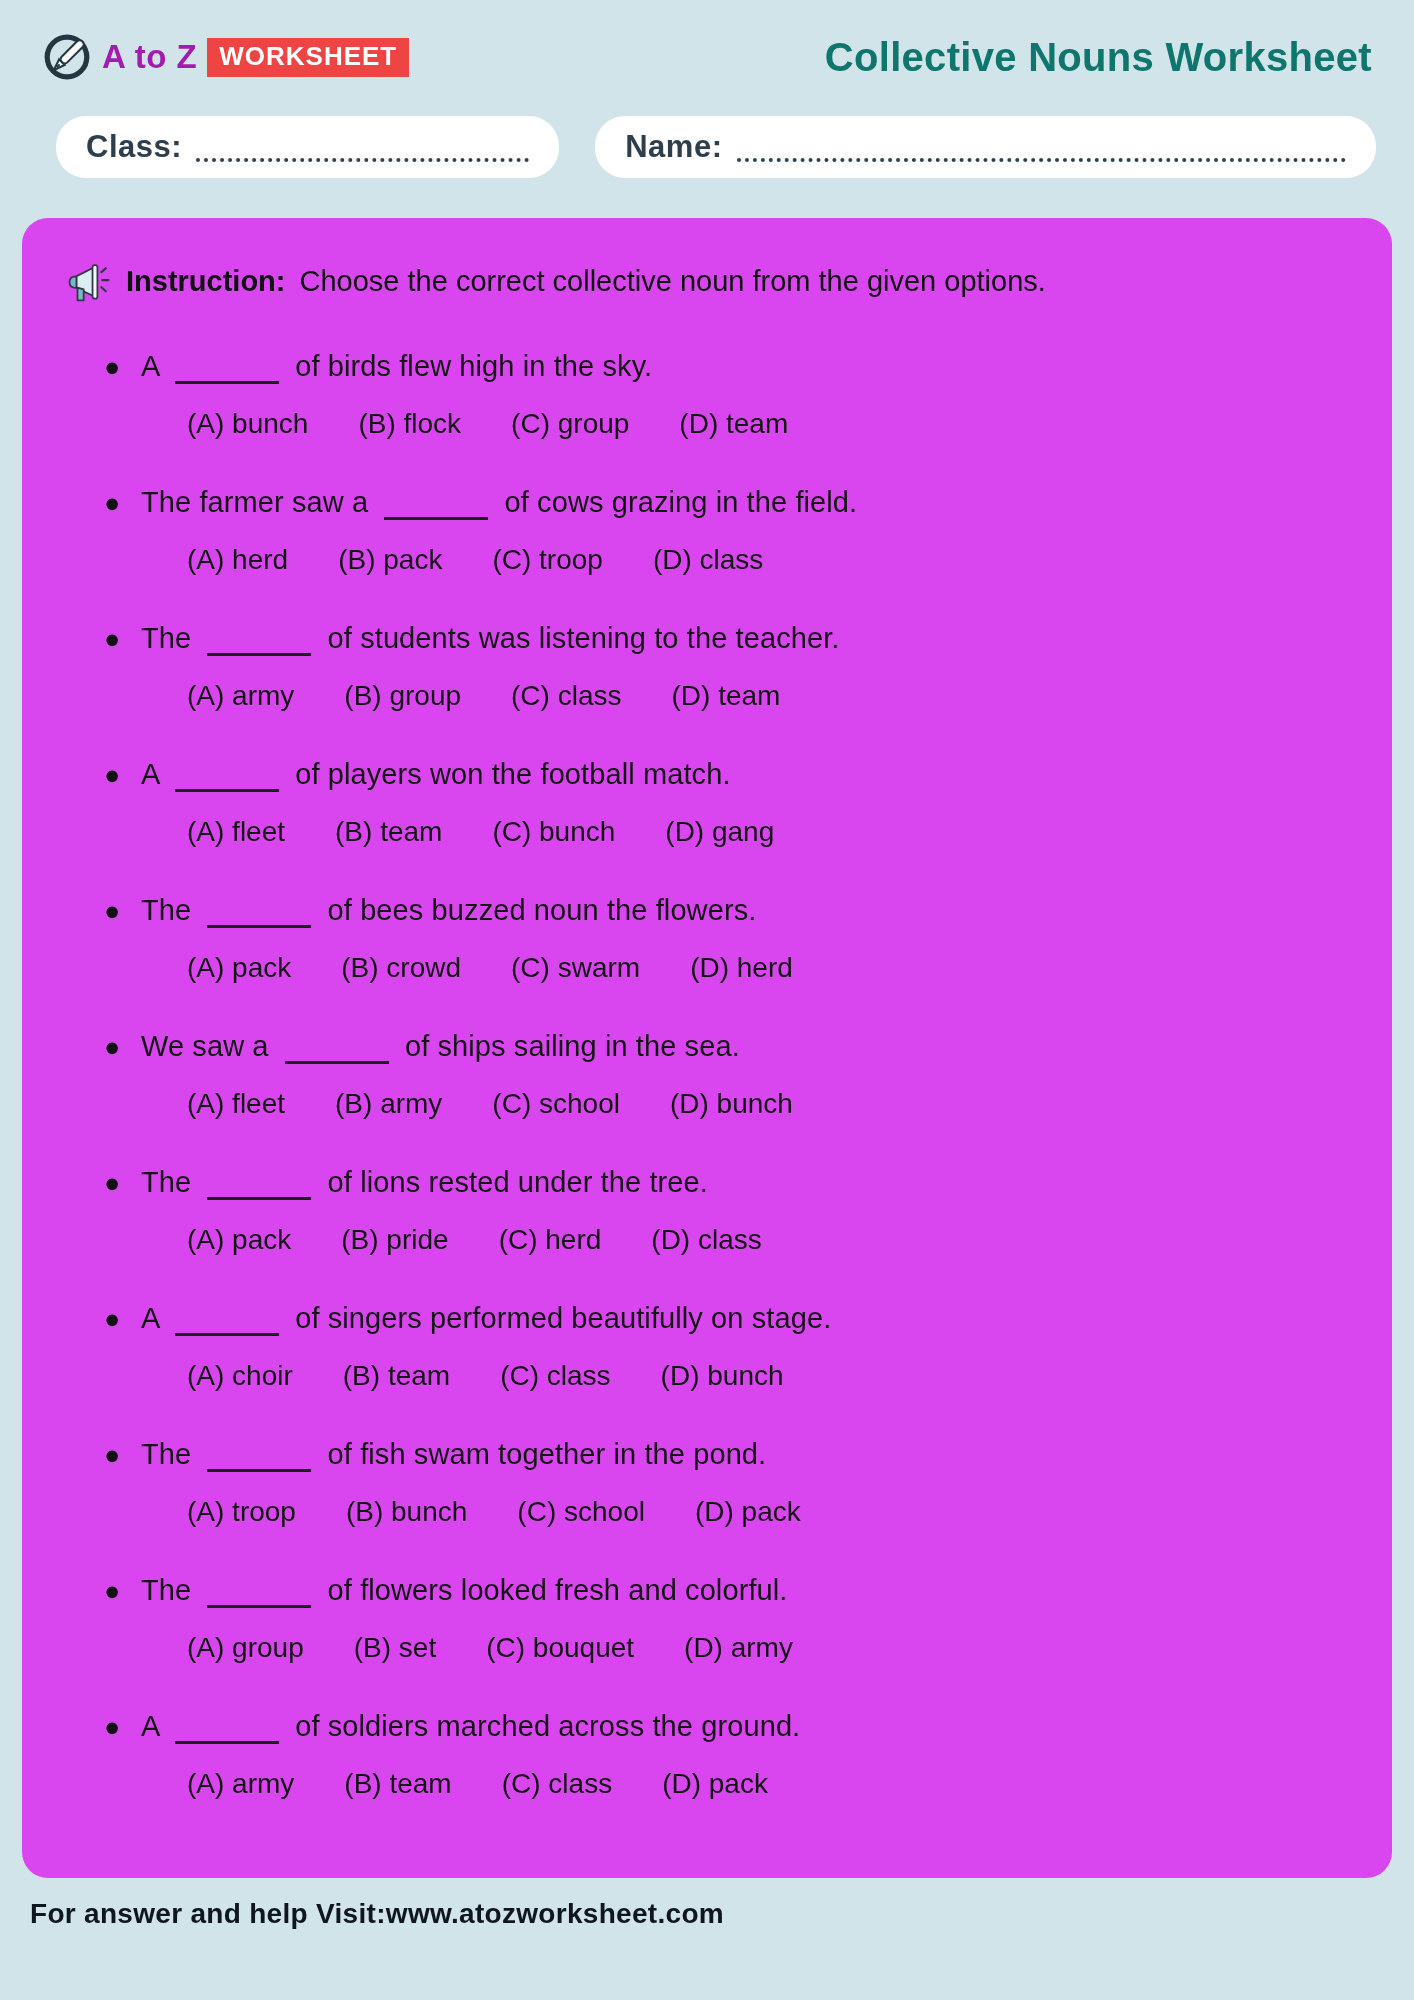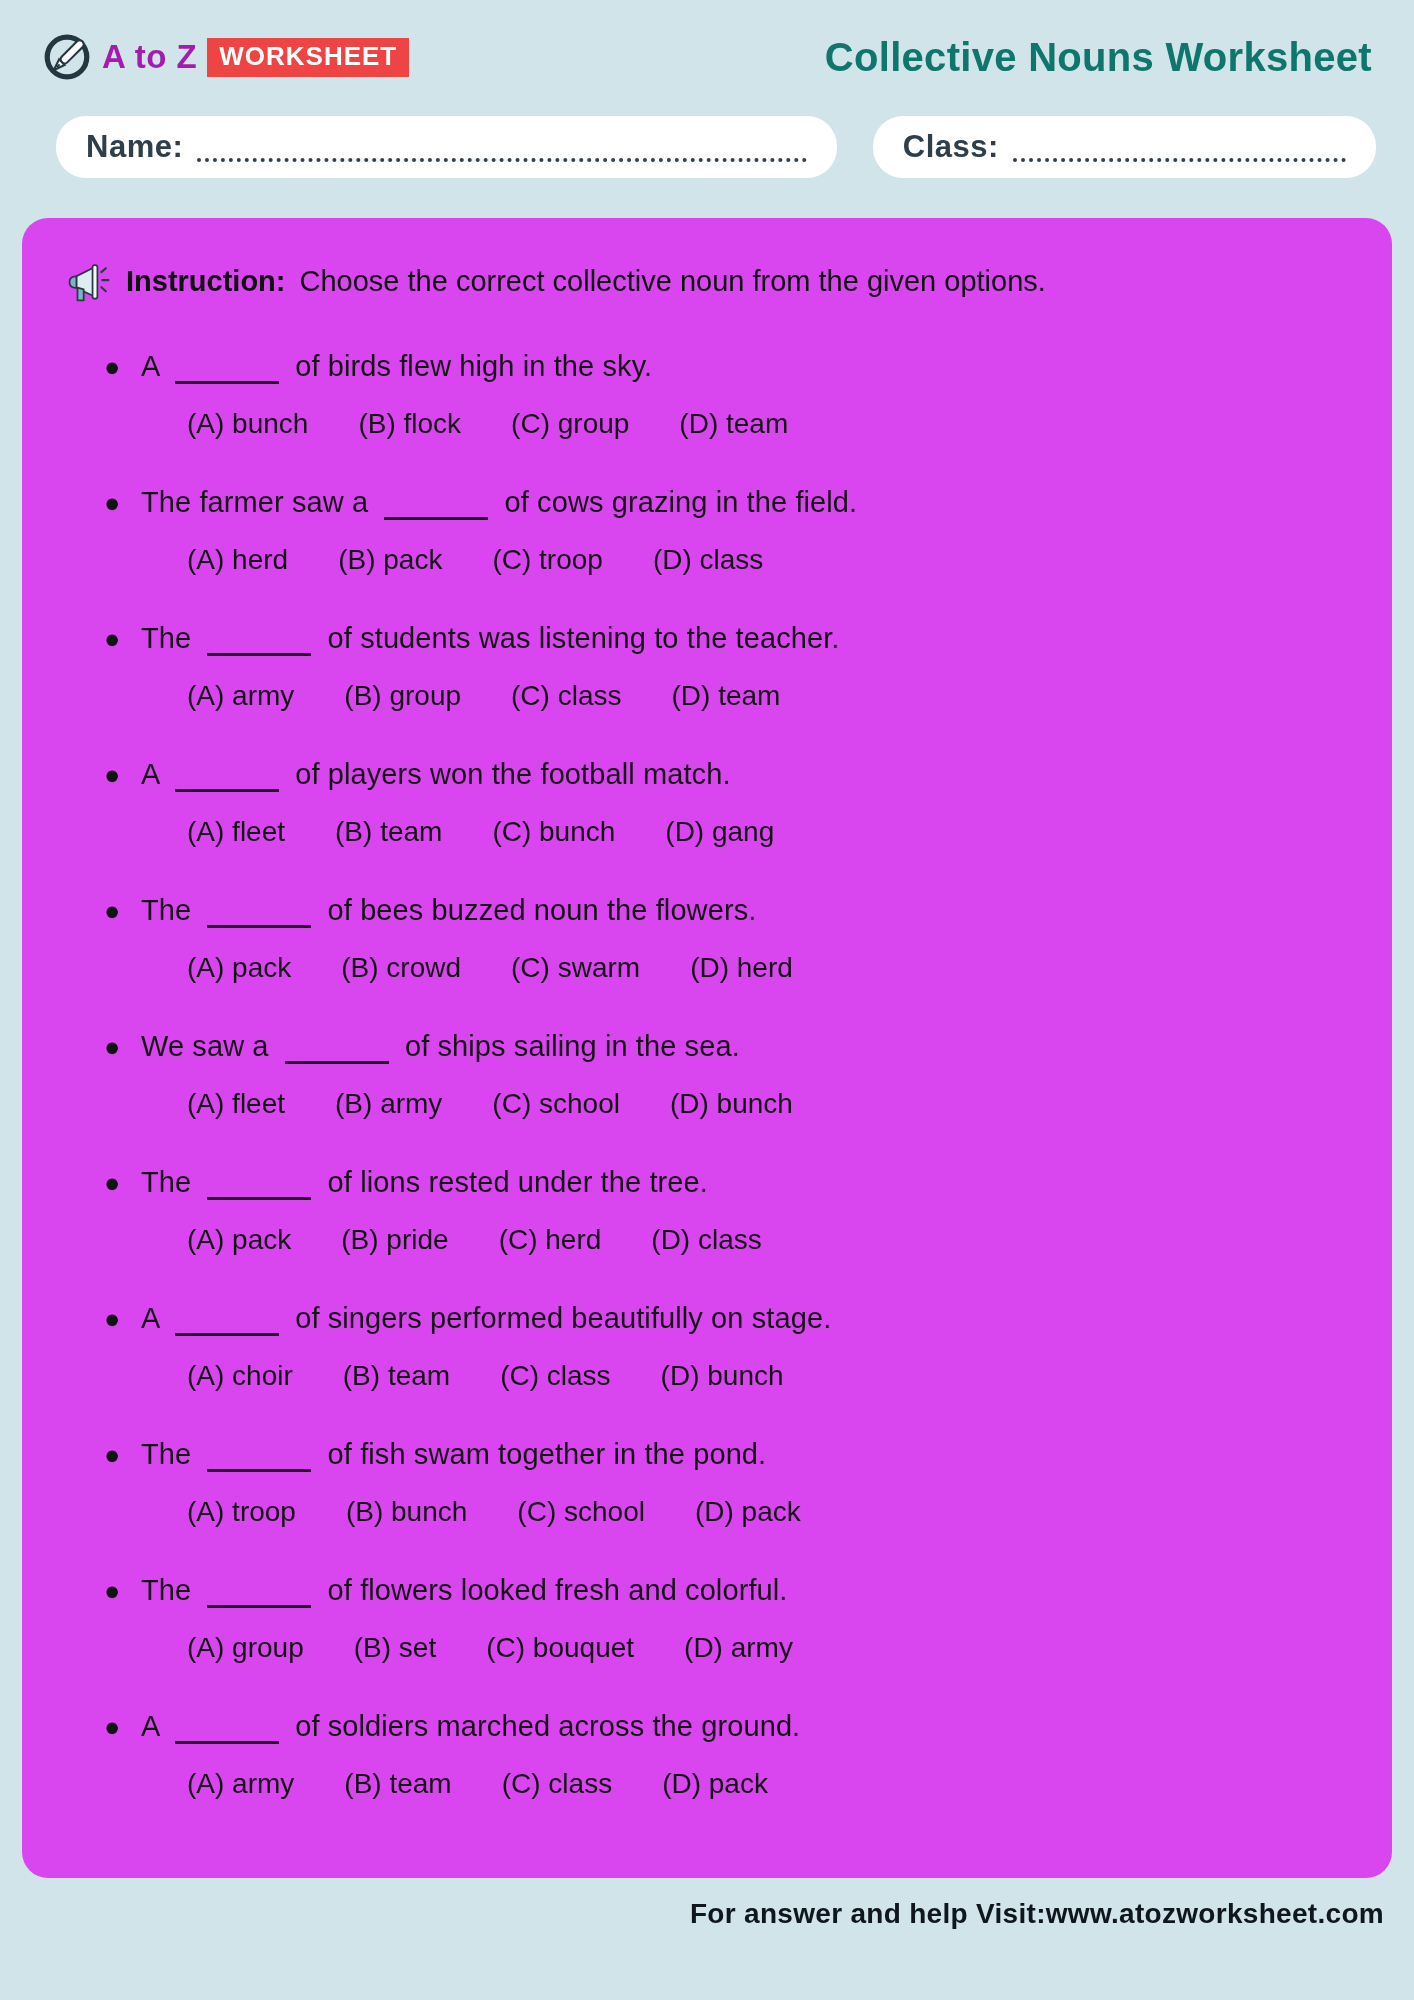--- a/index.html
+++ b/index.html
@@ -102,21 +102,21 @@
   .options-row {
     margin: 22px 0 0 83px;
     display: flex;
     gap: 50px;
     font-size: 28px;
     color: #151515;
   }
   
   .footer {
     display: flex;
-    justify-content: flex-end;
+    justify-content: flex-start;
     align-items: center;
     margin: 20px 30px 0 30px;
   }
   .footer-left, .footer-right {
     font-size: 28px;
     font-weight: 600;
     color: #0f161d;
     letter-spacing: 0.3px;
   }
 </style>
@@ -133,26 +133,26 @@
         <line x1="24" y1="34" x2="24" y2="38" stroke="#243640" stroke-width="2"></line>
       </g>
     </svg>
     <span class="brand-text">A to Z</span>
     <span class="brand-badge">WORKSHEET</span>
   </div>
   <div class="page-title">Collective Nouns Worksheet</div>
 </div>
 
 <div class="fields-row">
+  <div class="field-box class">
+    <span class="field-label">Class:</span>
+    <span class="field-line"></span>
+  </div>
   <div class="field-box name">
     <span class="field-label">Name:</span>
-    <span class="field-line"></span>
-  </div>
-  <div class="field-box class">
-    <span class="field-label">Class:</span>
     <span class="field-line"></span>
   </div>
 </div>
 
 <div class="panel">
 
   <div class="instruction">
     <svg class="mega" viewBox="0 0 52 52">
       <path d="M9 21 C5.5 21.5 4 24.5 4 27.5 C4 30.5 5.5 33 9 33.5 L12 33.8 L12 20.8 Z" fill="#7ab6c4" stroke="#2a3a44" stroke-width="2" stroke-linejoin="round"></path>
       <path d="M12 20.5 L31 11 L31 43 L12 34 Z" fill="#ddeef2" stroke="#2a3a44" stroke-width="2" stroke-linejoin="round"></path>

